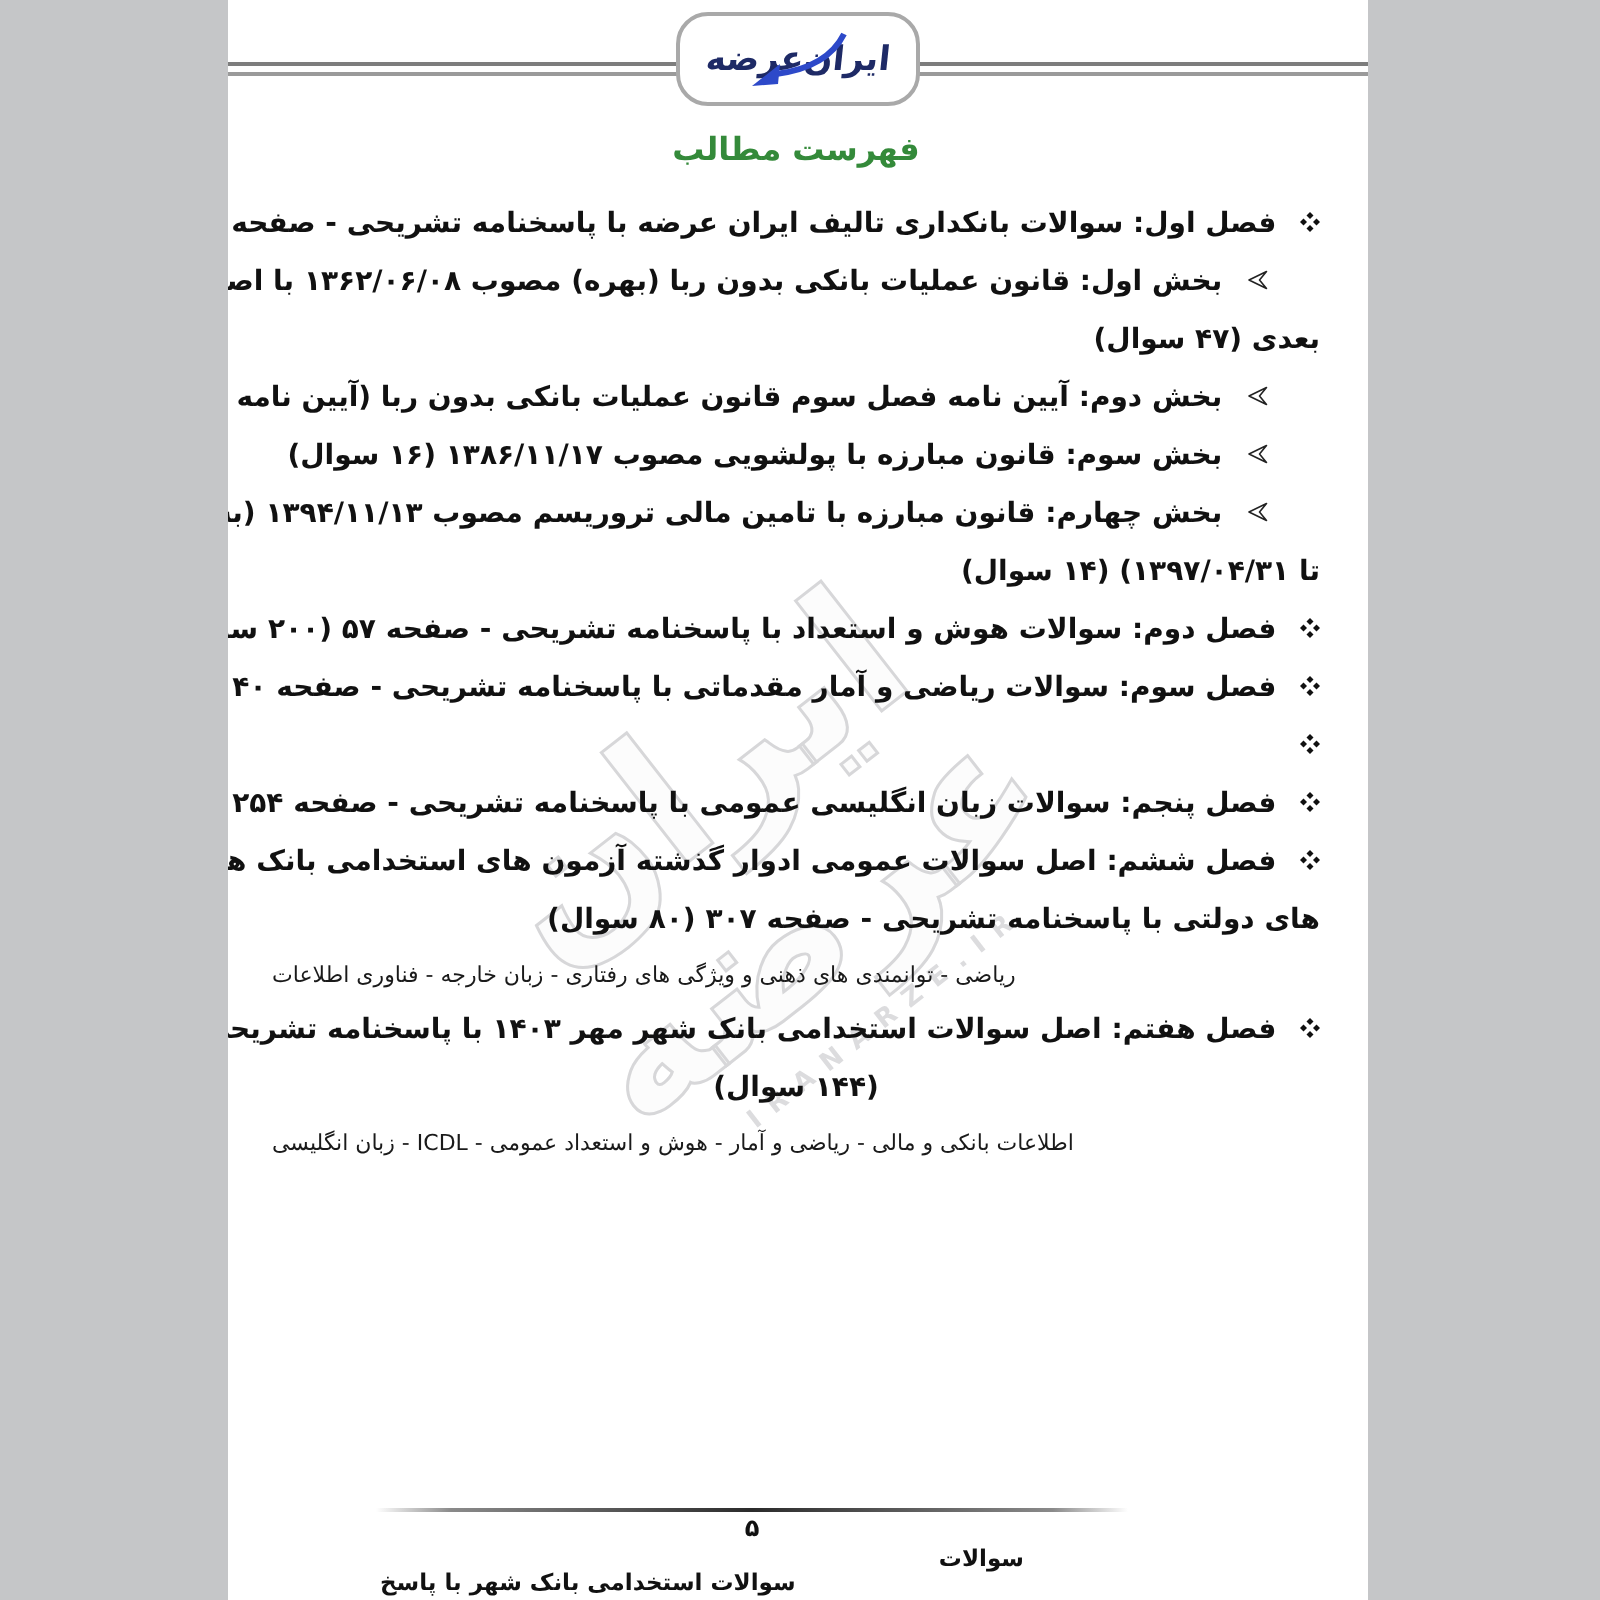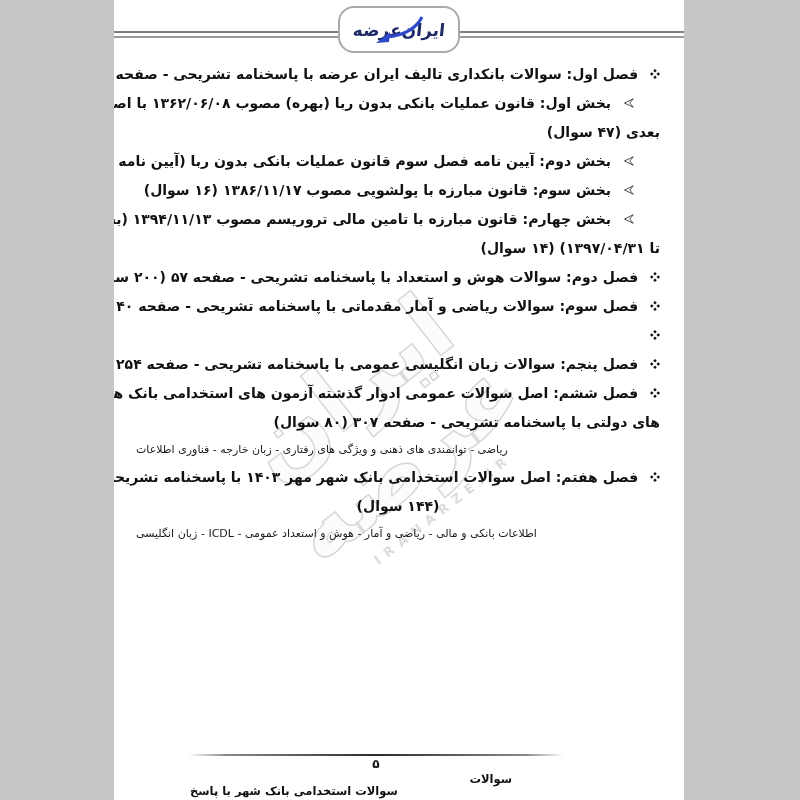--- a/index.html
+++ b/index.html
@@ -105,20 +105,21 @@
   <div class="hrule"></div>
   <div class="logo-box">
     <span class="logo-text">ایران‌عرضه</span>
     <svg class="logo-arrow" width="110" height="43" viewBox="0 0 110 43">
       <path d="M76 7 C70 19 58 25 42 27" stroke="currentColor" stroke-width="3" fill="none"></path>
       <polygon points="30,33 44,22 43,32" fill="currentColor"></polygon>
     </svg>
   </div>
 
   <div class="content">
+    <h1 class="title">فهرست مطالب</h1>
 
     <div class="toc-item">
       <div class="line chapter">
         <span class="bullet"><svg width="10" height="10" viewBox="0 0 20 20" fill="#111">
               <path d="M10 0 L13.5 3.5 10 7 6.5 3.5Z"></path>
               <path d="M10 13 L13.5 16.5 10 20 6.5 16.5Z"></path>
               <path d="M3.5 6.5 L7 10 3.5 13.5 0 10Z"></path>
               <path d="M16.5 6.5 L20 10 16.5 13.5 13 10Z"></path>
             </svg></span>
         <span>فصل اول: سوالات بانکداری تالیف ایران عرضه با پاسخنامه تشریحی - صفحه ۶</span>

